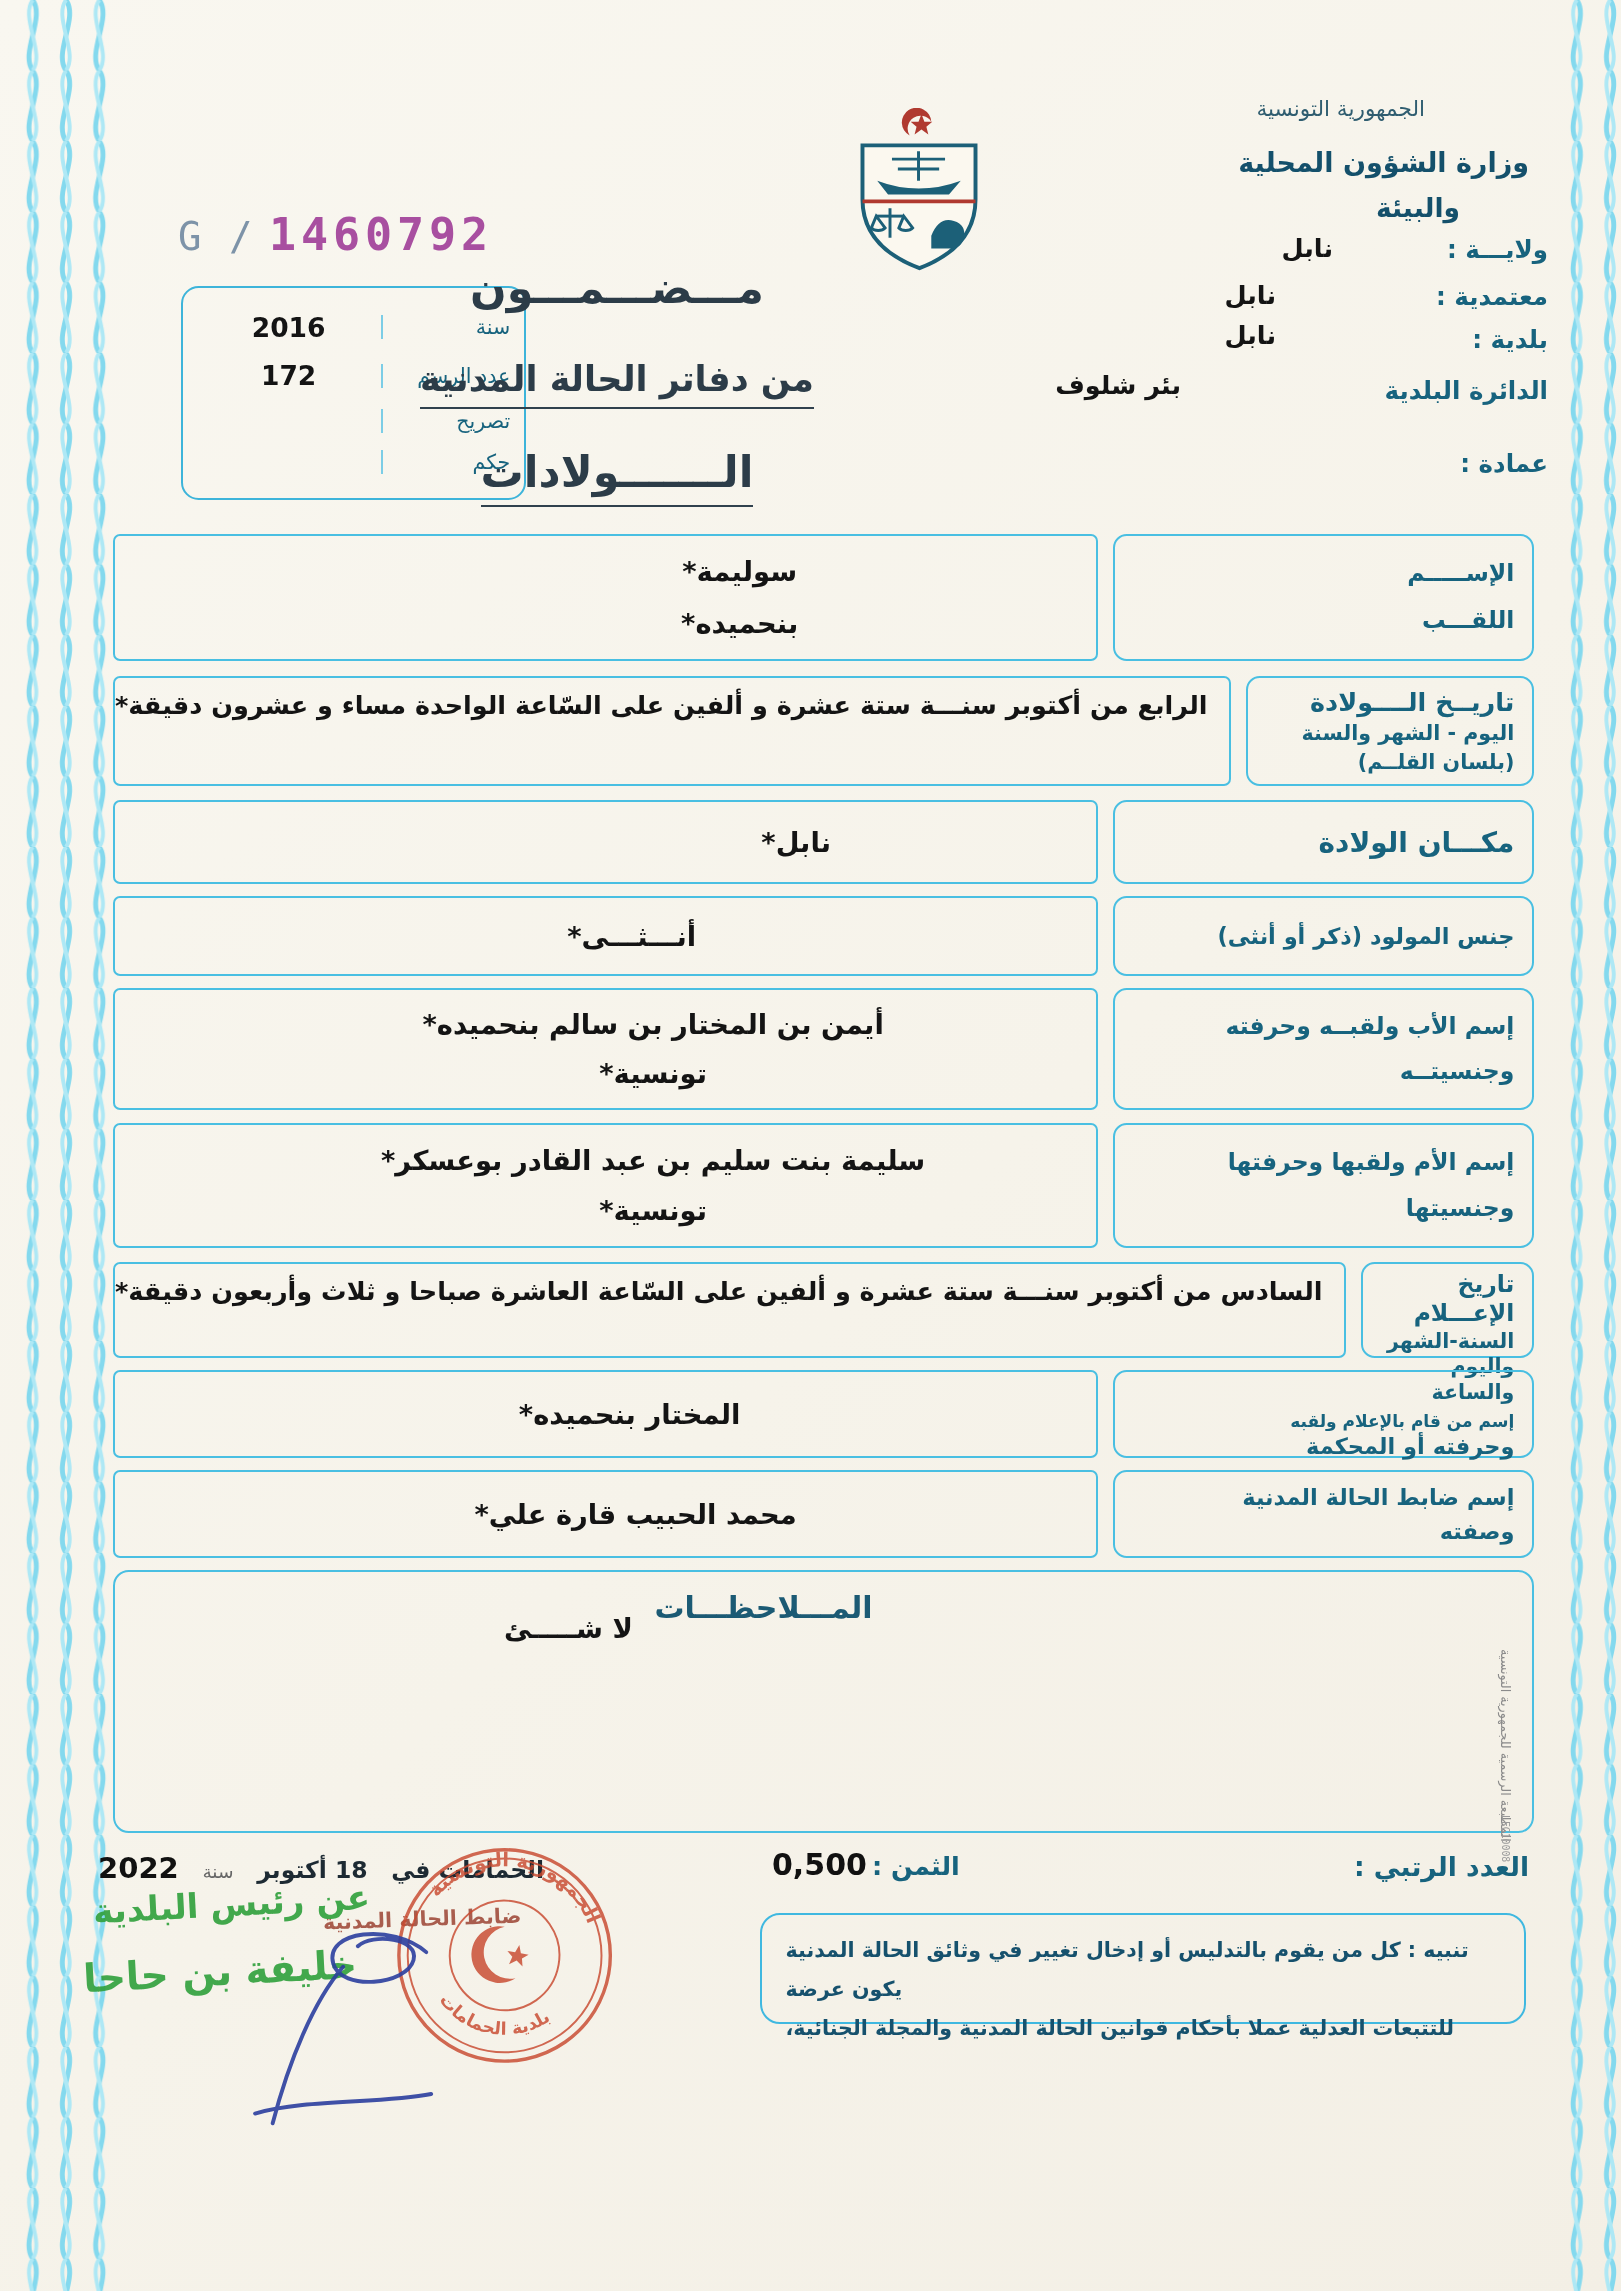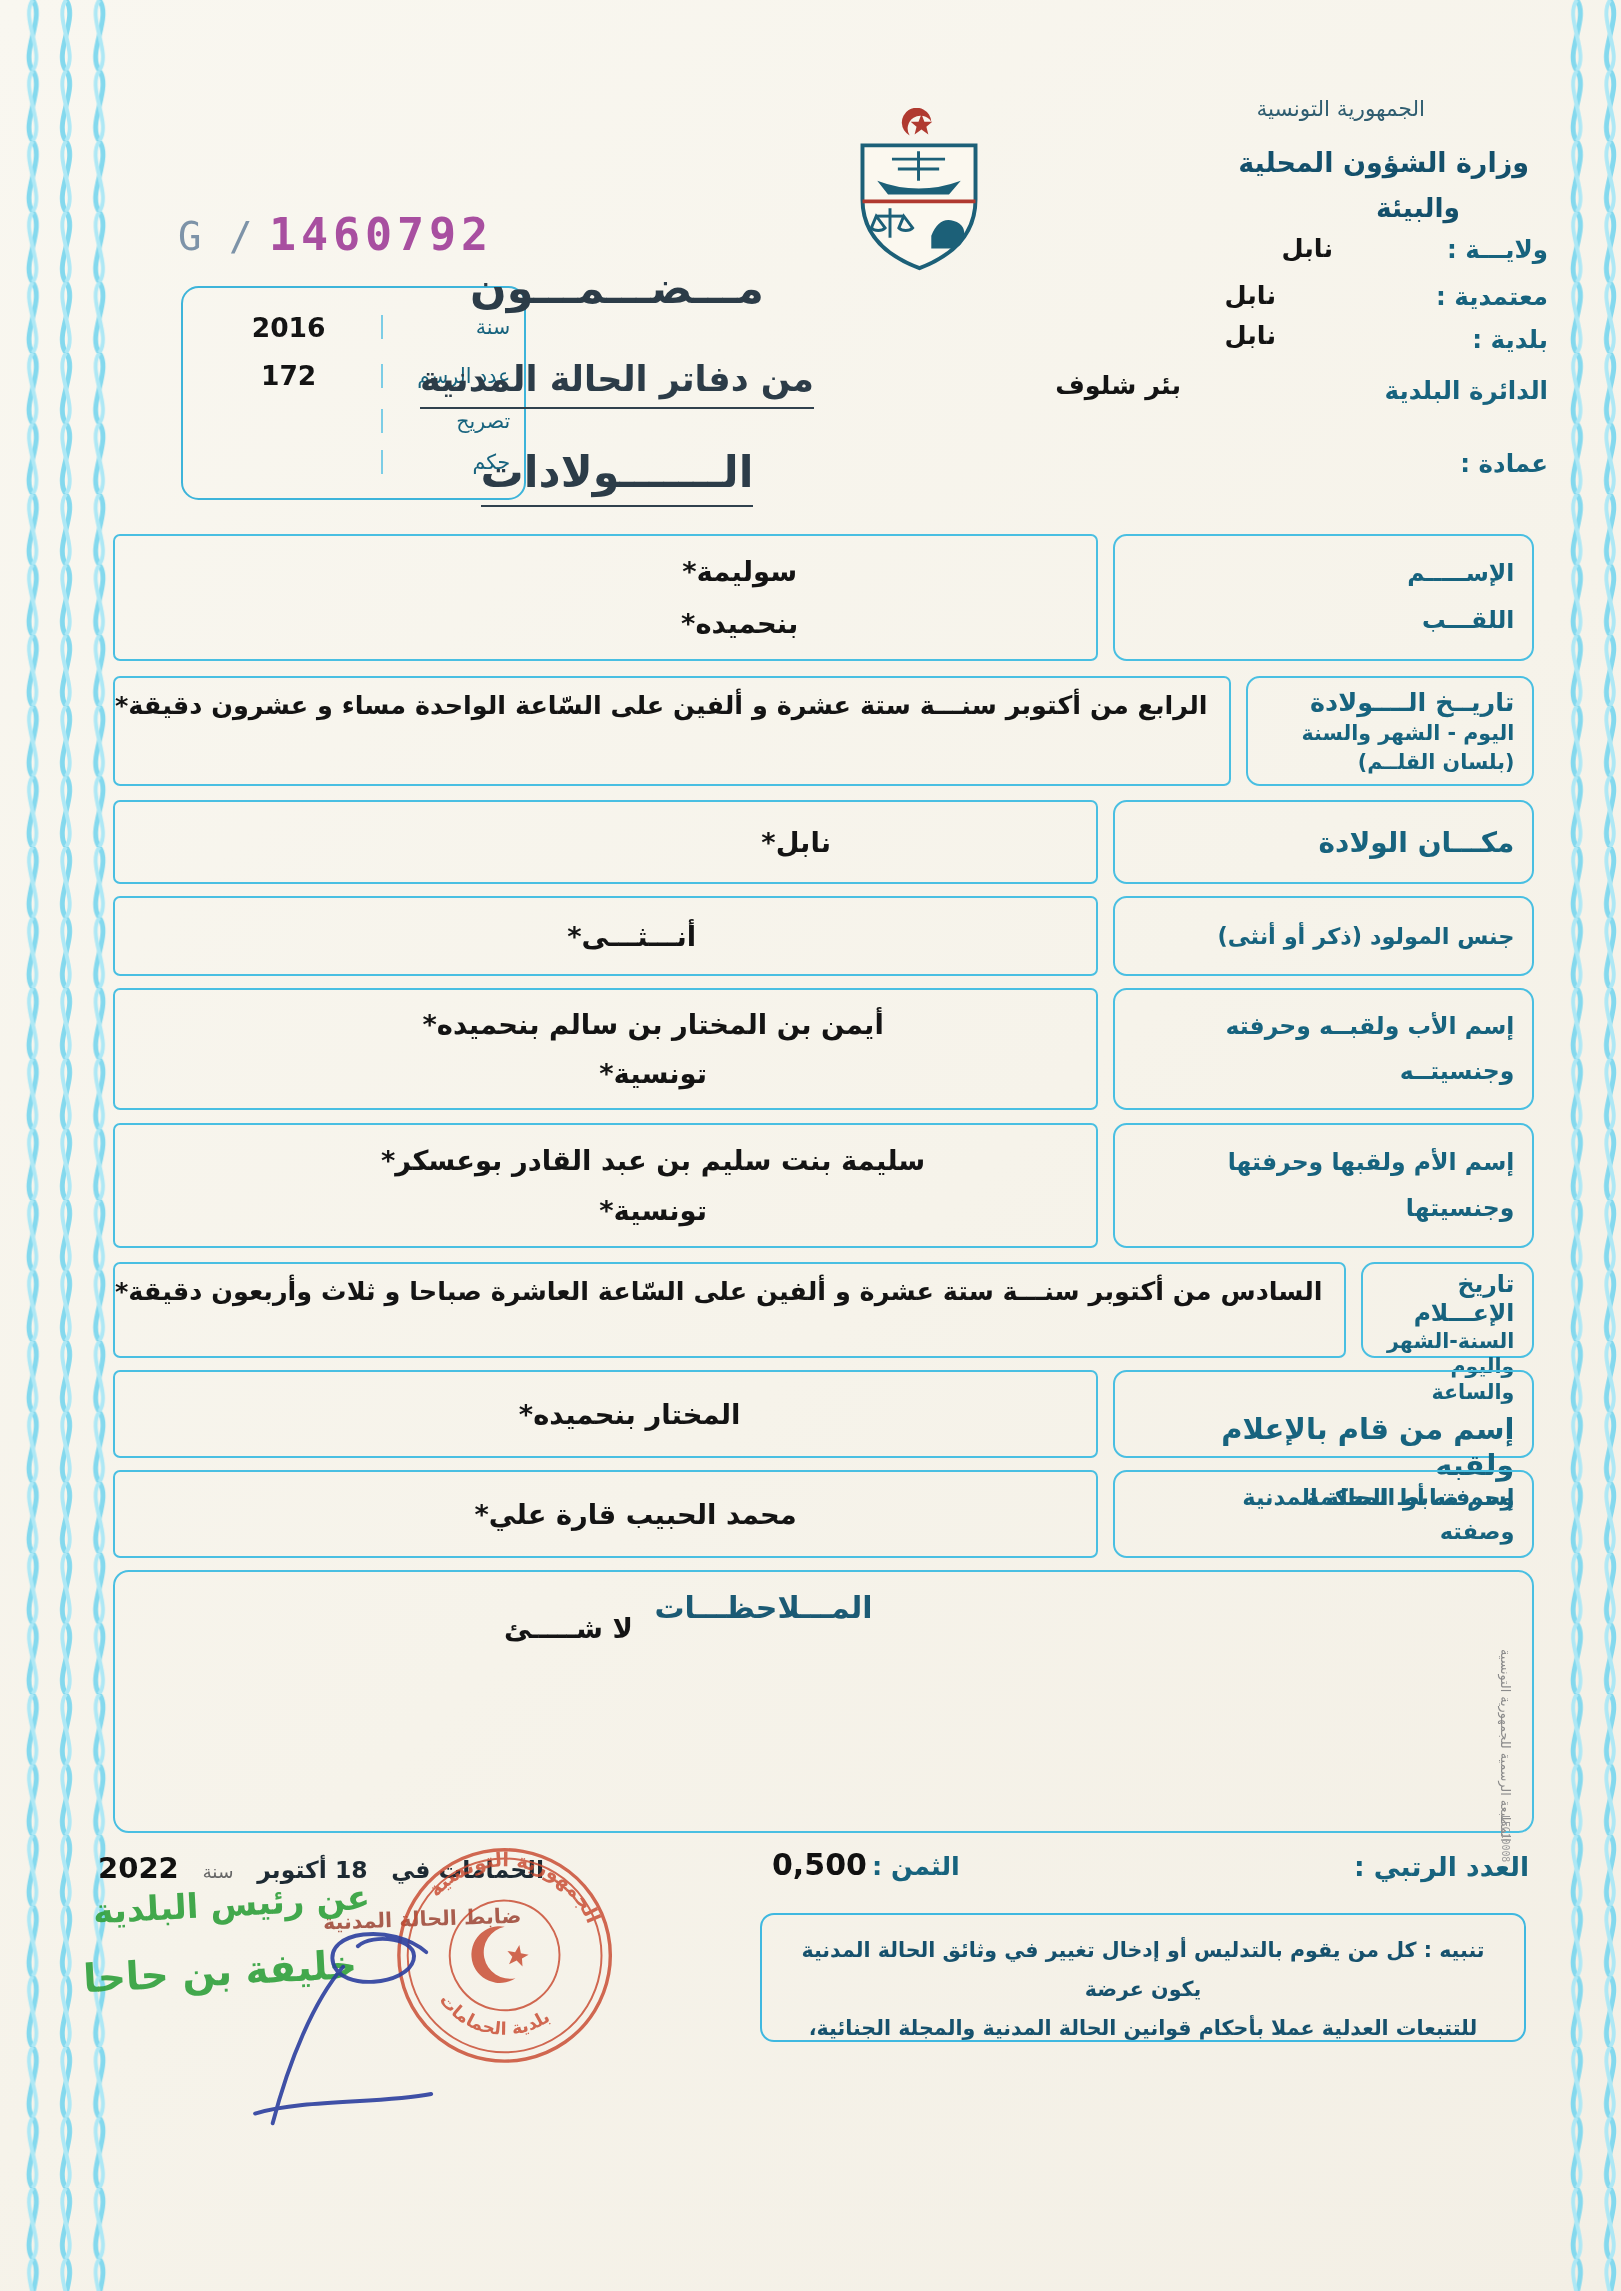--- a/index.html
+++ b/index.html
@@ -42,22 +42,22 @@
   .r4 .vline{padding-left:52px;}
   .r5 .vline,.r6 .vline{padding-left:95px;}
   .r8 .vline{padding-left:48px;}
   .r9 .vline{padding-left:60px;}
   .r3 .lbox{font-size:28px;}
   
   .notes{left:113px;top:1570px;width:1421px;height:263px;border:2.9px solid #49bfe2;border-radius:15.7px;box-sizing:border-box;}
   .notes-title{position:absolute;top:17.6px;left:0;right:120px;text-align:center;font-size:30px;font-weight:bold;color:#1b5a74;}
   .notes-value{position:absolute;top:41px;left:389px;font-size:27.4px;font-weight:bold;color:#141414;white-space:nowrap;}
   
-  .noticebox{left:760px;top:1913px;width:766px;height:129px;border:2.9px solid #3fb8e0;border-radius:14px;
-             box-sizing:border-box;padding:15.7px 23.5px;color:#16516d;font-size:20.6px;line-height:1.9;text-align:center;font-weight:600;}
+  .noticebox{left:760px;top:1913px;width:766px;height:111px;border:2.9px solid #3fb8e0;border-radius:20px;
+             box-sizing:border-box;padding:15.7px 23.5px;color:#16516d;font-size:20.6px;line-height:1.9;text-align:left;font-weight:600;}
   
   .datestamp{left:98px;top:1851px;width:446px;display:flex;direction:rtl;justify-content:space-between;align-items:baseline;}
   .ds-place,.ds-day{color:#1d2a33;font-size:23.5px;font-weight:600;}
   .ds-ylabel{color:#666;font-size:18.6px;}
   .ds-year{color:#111;font-size:29px;font-weight:bold;}
   .officer{left:323px;top:1907px;color:#9c4433;font-size:20.6px;font-weight:bold;transform:rotate(-2deg);opacity:.85;}
   .green1{left:93px;top:1884px;color:#2fa03c;font-size:34px;font-weight:bold;transform:rotate(-3deg);opacity:.9;white-space:nowrap;}
   .green2{left:83px;top:1949px;color:#2fa03c;font-size:39px;font-weight:bold;transform:rotate(-3deg);opacity:.9;white-space:nowrap;}
   .stamp-red{transform:rotate(10deg);opacity:.82;}
   .press{left:1498px;top:1649px;writing-mode:vertical-rl;color:#8b8b8b;font-size:12.7px;letter-spacing:1px;}
@@ -207,21 +207,21 @@
       <div>تاريخ الإعـــلام</div>
       <div class="sm">السنة-الشهر واليوم والساعة</div>
     </div>
     <div class="vbox">
       <div class="vline">السادس من أكتوبر سنـــة ستة عشرة و ألفين على السّاعة العاشرة صباحا و ثلاث وأربعون دقيقة*</div>
     </div>
   </div>
 
   <div class="trow r8" style="top:1370px;height:88px;">
     <div class="lbox">
-      <div class="sm" style="font-size:29px;margin-top:33px;">إسم من قام بالإعلام ولقبه</div>
+      <div class="sm" style="font-size:17px;margin-top:33px;">إسم من قام بالإعلام ولقبه</div>
       <div class="sm" style="font-size:22.5px;">وحرفته أو المحكمة</div>
     </div>
     <div class="vbox">
       <div class="vline">المختار بنحميده*</div>
     </div>
   </div>
 
   <div class="trow r9" style="top:1470px;height:88px;">
     <div class="lbox">
       <div class="sm" style="font-size:22.5px;">إسم ضابط الحالة المدنية</div>

